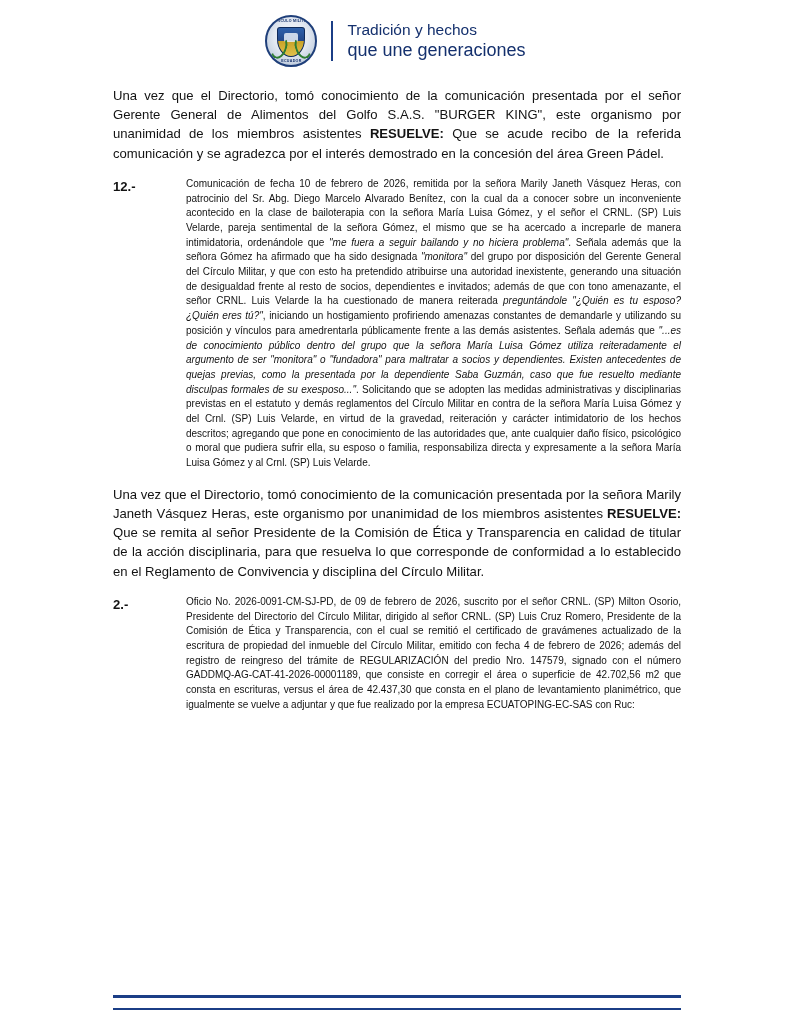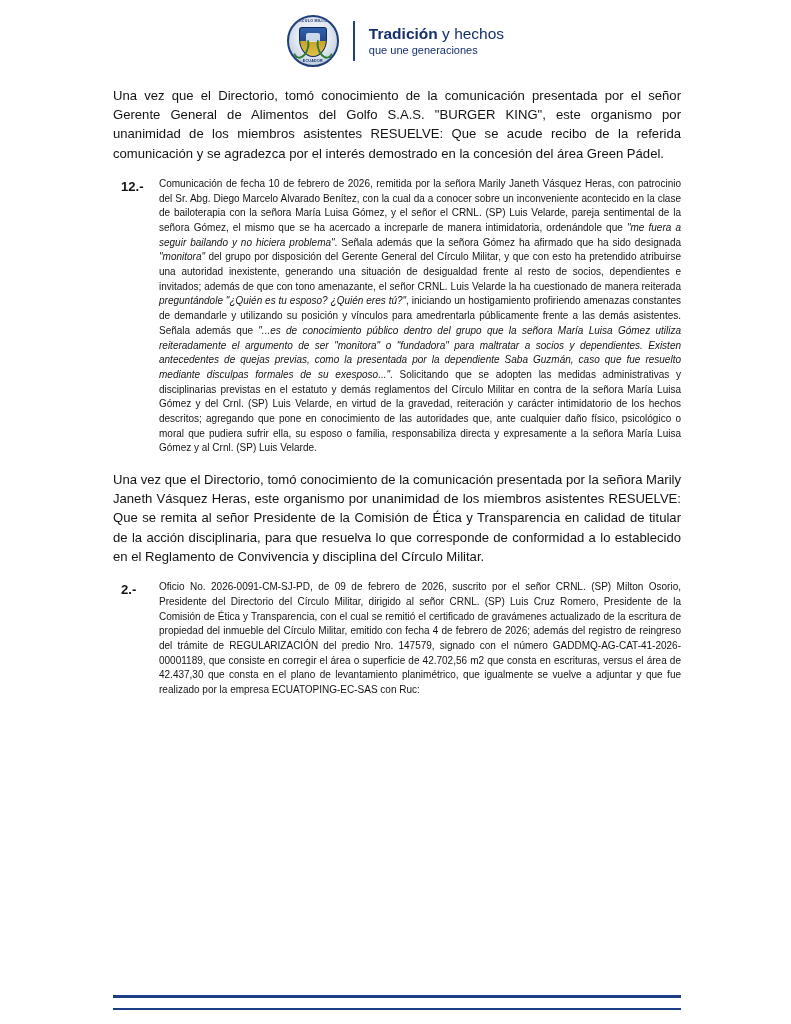--- a/index.html
+++ b/index.html
@@ -108,25 +108,25 @@
     flex: 0 0 auto;
   }
   .header-text {
     line-height: 1.25;
     color: #14306d;
   }
   .header-text .line1 {
     font-size: 15.5px;
   }
   .header-text .line1 .bold {
-    font-weight: bold;
+    font-weight: normal;
     margin-top: 24px;
   }
   .header-text .line2 {
-    font-size: 11px;
+    font-size: 18px;
   }
 
   
   .content {
     position: absolute;
     top: 86px;
     left: 113px;
     width: 568px;
   }
   p.para {
@@ -134,40 +134,41 @@
     font-size: 13.1px;
     line-height: 1.47;
     text-align: justify;
     text-justify: inter-word;
     color: #131313;
   }
   p.para:last-child { margin-bottom: 0; }
 
   .num-item {
     display: flex;
-    margin: 0 0 14px 8px;
+    margin: 0 0 14px 0;
     align-items: flex-start;
+    gap: 35px;
   }
   .num-item .num {
     width: 38px;
     flex: 0 0 38px;
     font-size: 13.1px;
     font-weight: bold;
     line-height: 1.47;
     color: #131313;
   }
   .num-item .num-body {
     flex: 1 1 auto;
     font-size: 10px;
     line-height: 1.47;
     text-align: justify;
     text-justify: inter-word;
     color: #131313;
   }
-  b.bold { font-weight: normal; }
+  b.bold { font-weight: bold; }
   i.ital { font-style: italic; }
 
   
   .footer-rule {
     position: absolute;
     left: 113px;
     width: 568px;
     height: 3px;
     background: #1b3e86;
   }

